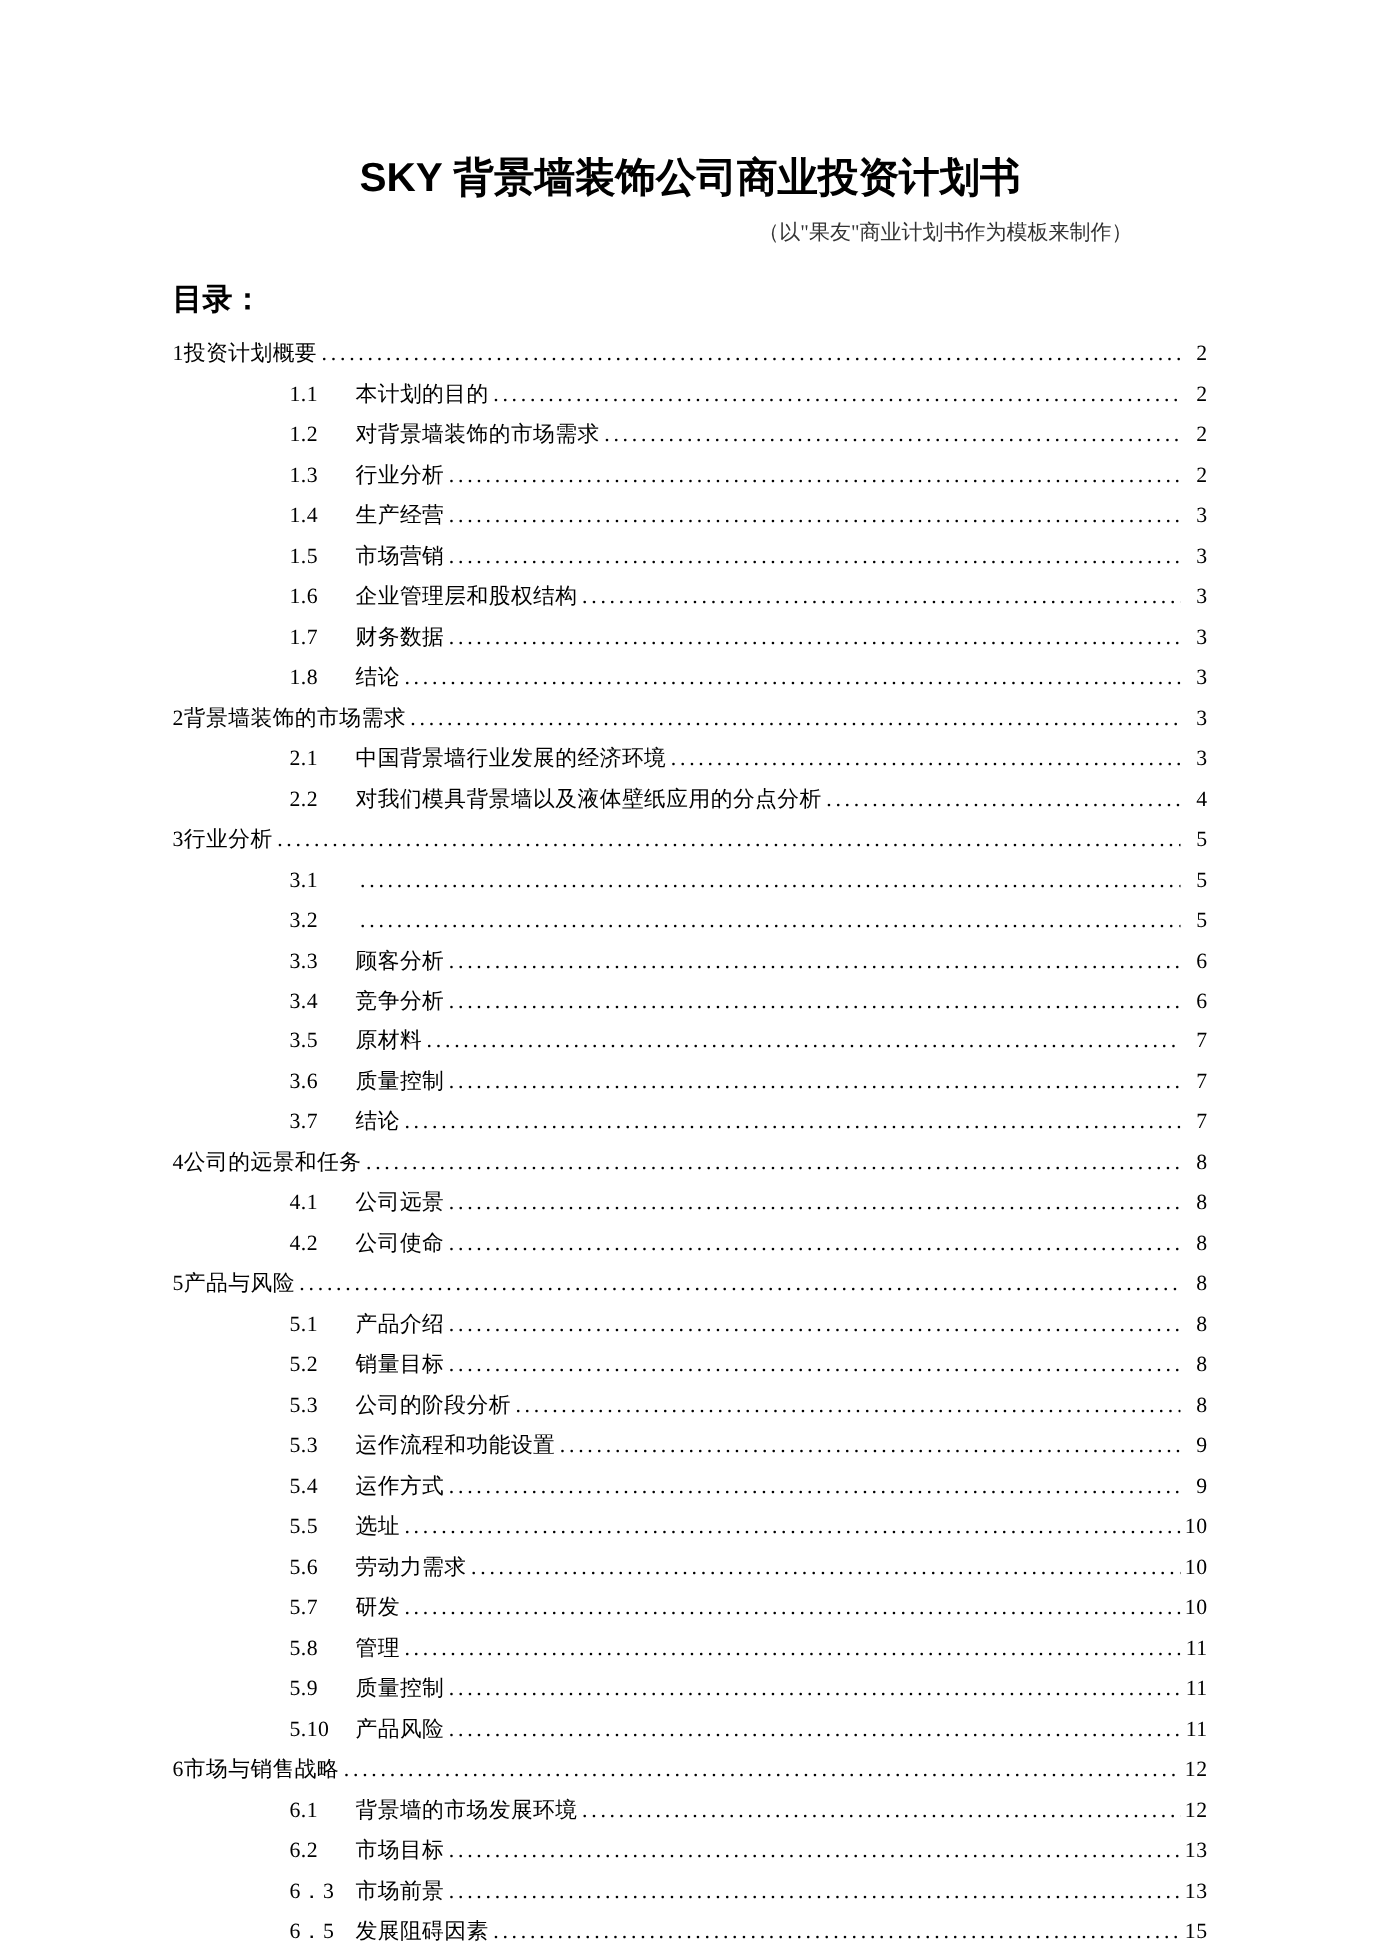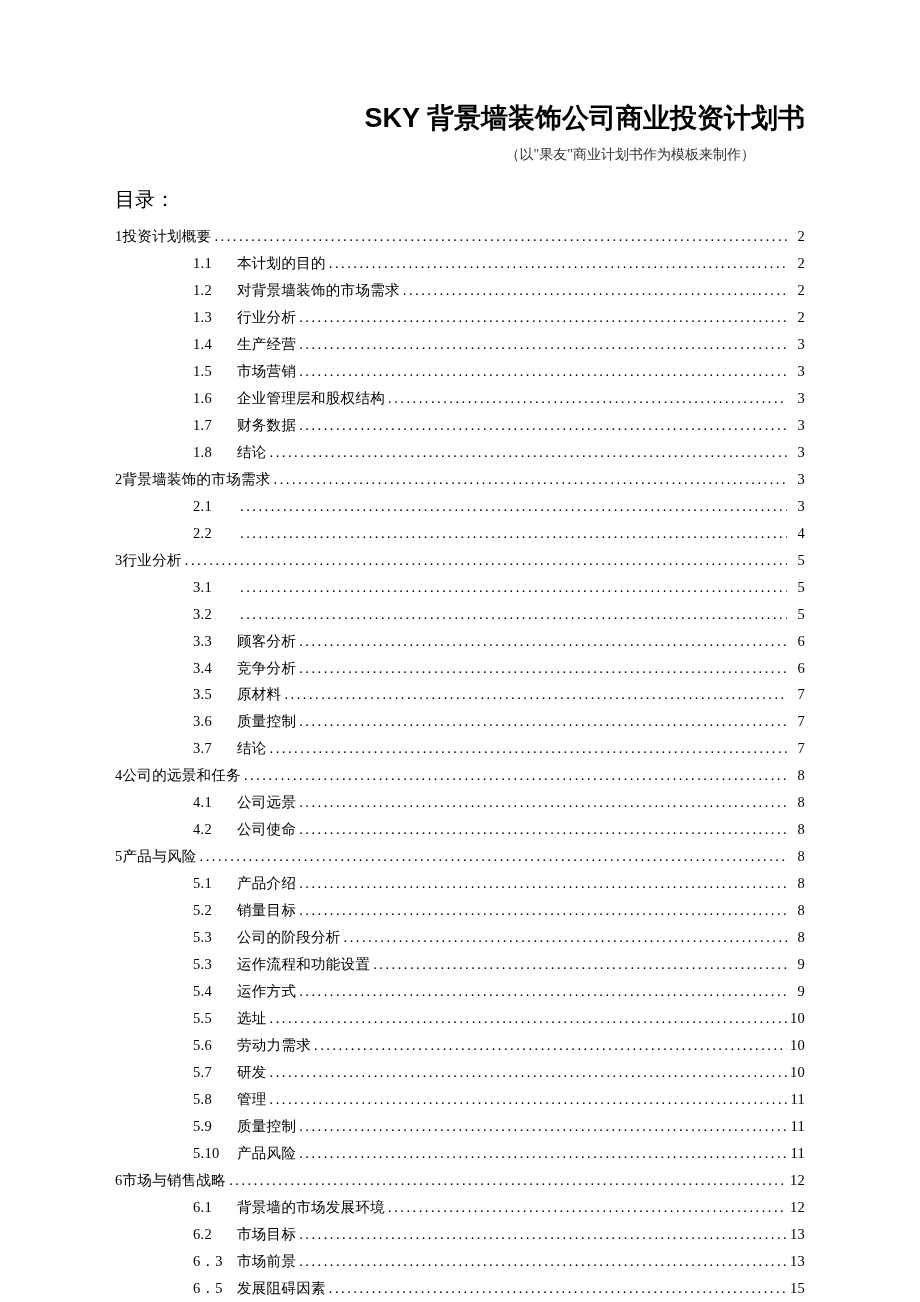--- a/index.html
+++ b/index.html
@@ -5,36 +5,36 @@
     * { margin: 0; padding: 0; box-sizing: border-box; }
     body {
       width: 920px;
       height: 1302px;
       background: #fff;
       font-family: "SimSun", "宋体", serif;
       color: #000;
       padding: 100px 115px 40px 115px;
     }
     .title {
-      text-align: right;
+      text-align: center;
       font-size: 27px;
       font-weight: bold;
       font-family: "SimHei", "黑体", sans-serif;
       margin-bottom: 10px;
     }
     .subtitle {
       text-align: right;
       font-size: 14px;
       color: #333;
       padding-right: 50px;
       margin-bottom: 22px;
     }
     .toc-heading {
       font-size: 20px;
-      font-weight: normal;
+      font-weight: bold;
       font-family: "SimHei", "黑体", sans-serif;
       margin-bottom: 10px;
     }
     .toc { font-size: 14.5px; }
     .toc-row {
       display: flex;
       align-items: baseline;
       white-space: nowrap;
       line-height: 1.86;
       letter-spacing: 0.3px;
@@ -119,25 +119,27 @@
       <span class="page">3</span>
     </div>
     <div class="toc-row level-0">
       <span class="num">2 </span>
       <span class="label">背景墙装饰的市场需求</span>
       <span class="dots"></span>
       <span class="page">3</span>
     </div>
     <div class="toc-row level-1">
       <span class="num wide">2.1 </span>
+      <span class="label">中国背景墙行业发展的经济环境</span>
       <span class="dots"></span>
       <span class="page">3</span>
     </div>
     <div class="toc-row level-1">
       <span class="num wide">2.2 </span>
+      <span class="label">对我们模具背景墙以及液体壁纸应用的分点分析</span>
       <span class="dots"></span>
       <span class="page">4</span>
     </div>
     <div class="toc-row level-0">
       <span class="num">3 </span>
       <span class="label">行业分析</span>
       <span class="dots"></span>
       <span class="page">5</span>
     </div>
     <div class="toc-row level-1">

